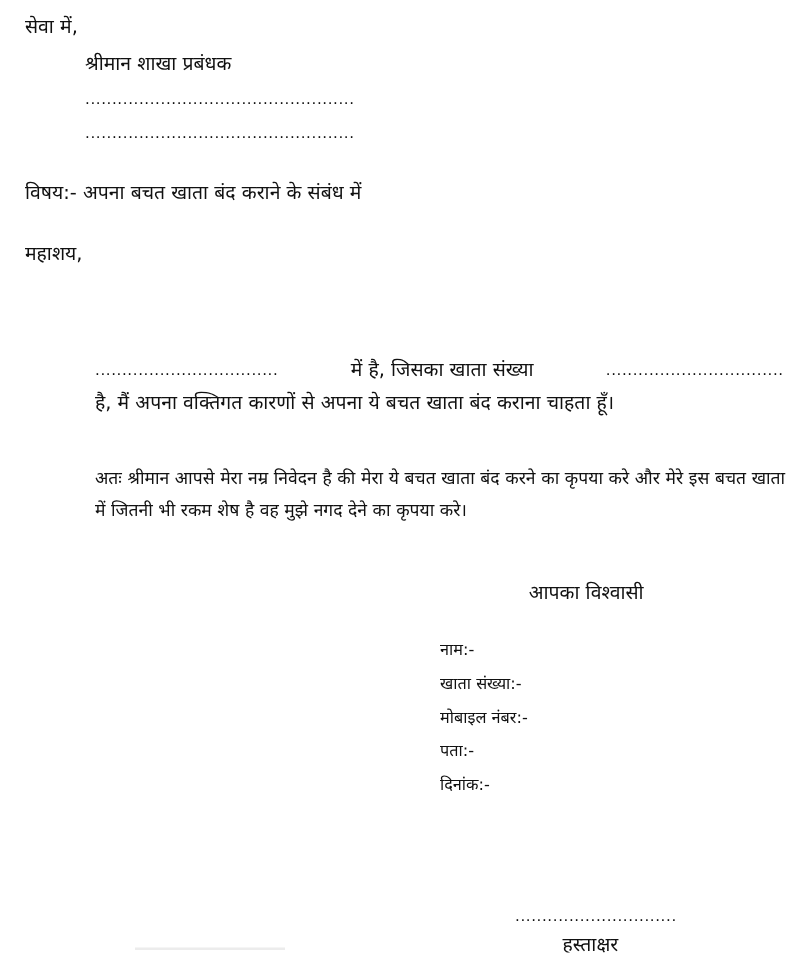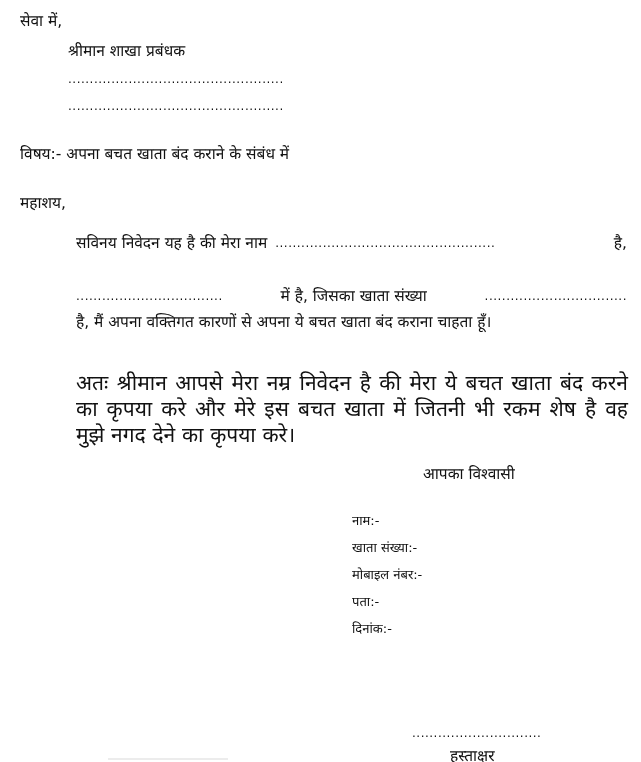--- a/index.html
+++ b/index.html
@@ -37,21 +37,21 @@
     justify-content: space-between;
     font-size: 15.5px;
     line-height: 22px;
     white-space: nowrap;
   }
   .justify-row span { display: inline-block; }
   .para {
     position: absolute;
     left: 76px;
     width: 552px;
-    font-size: 21px;
+    font-size: 14px;
     line-height: 26px;
     text-align: justify;
   }
   .field {
     position: absolute;
     left: 352px;
     font-size: 13px;
     line-height: 22px;
     white-space: nowrap;
   }
@@ -73,25 +73,20 @@
 
   <div class="line" style="left:68px; top:40px;">श्रीमान शाखा प्रबंधक</div>
 
   <div class="line dots" style="left:68px; top:68px; font-size:12px;">..................................................</div>
   <div class="line dots" style="left:68px; top:95px; font-size:12px;">..................................................</div>
 
   <div class="line" style="left:20px; top:143px;">विषय:- अपना बचत खाता बंद कराने के संबंध में</div>
 
   <div class="line" style="left:20px; top:192px;">महाशय,</div>
 
-  <div class="justify-row" style="top:232px;">
-    <span>सविनय निवेदन यह है की मेरा नाम</span>
-    <span style="flex:1; padding-left:8px; overflow:hidden; font-size:12px; letter-spacing:0.5px;">...................................................</span>
-    <span>है,</span>
-  </div>
 
 
   <div class="justify-row" style="top:285px;">
     <span style="font-size:12px; letter-spacing:0.5px;">..................................</span>
     <span>में है, जिसका खाता संख्या</span>
     <span style="font-size:12px; letter-spacing:0.5px;">.................................</span>
   </div>
 
   <div class="line" style="left:76px; top:311px;">है, मैं अपना वक्तिगत कारणों से अपना ये बचत खाता बंद कराना चाहता हूँ।</div>
 

